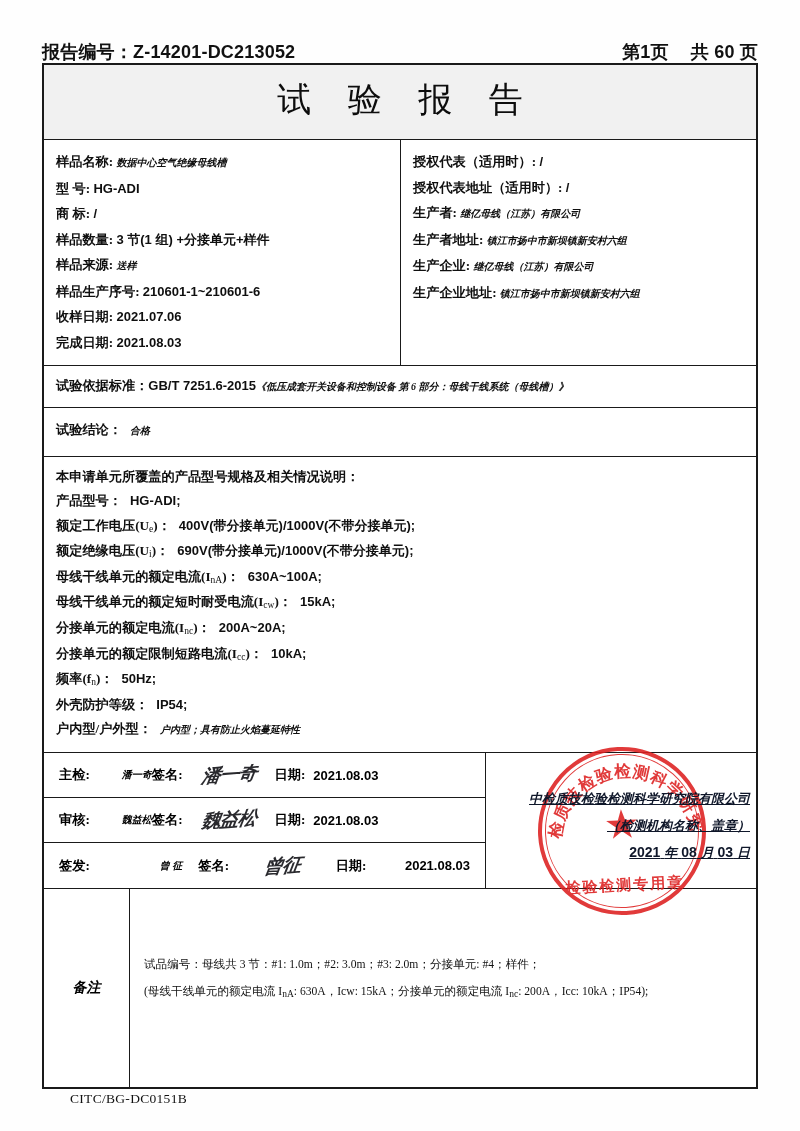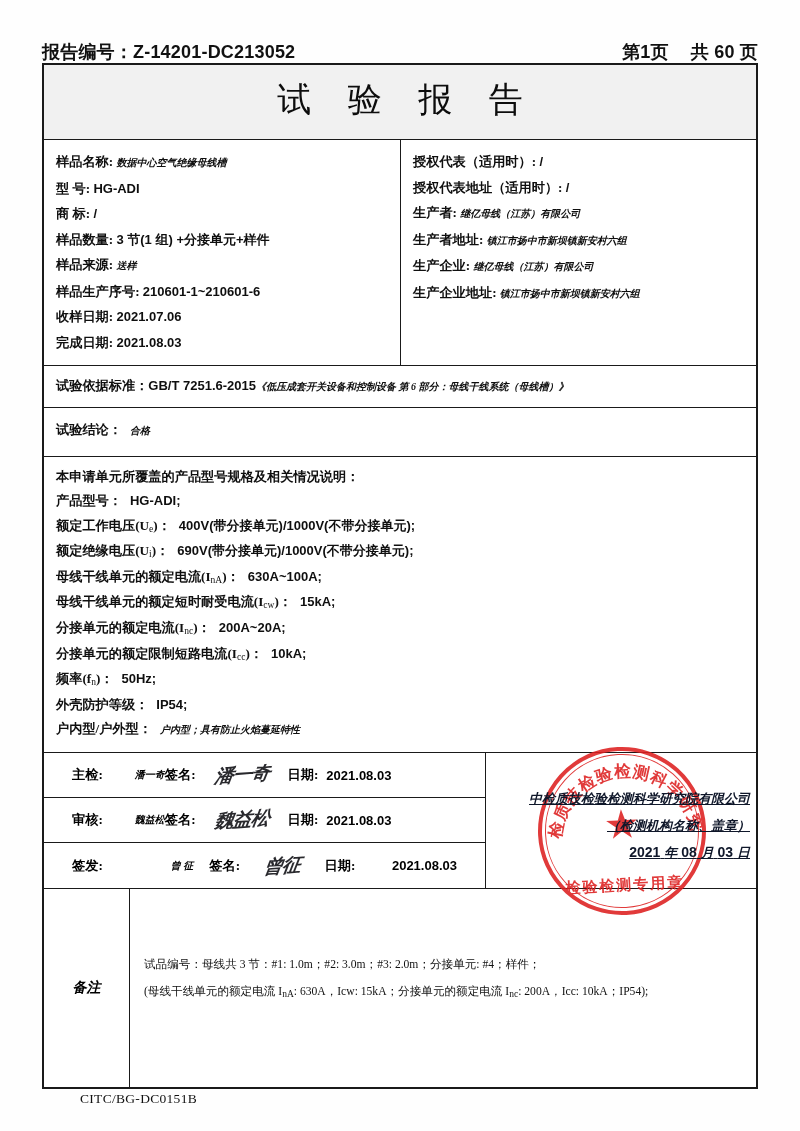--- a/index.html
+++ b/index.html
@@ -102,21 +102,21 @@
   }
   sub { font-size: 9.5px; vertical-align: baseline; position: relative; bottom: -2px; }
 
   
   .sig-wrap { display: flex; border-bottom: 1.2px solid #1a1a1a; }
   .sig-left { width: 442px; border-right: 1.2px solid #1a1a1a; }
   .sig-right { width: 272px; position: relative; padding: 10px 6px; }
   .sig-row {
     display: flex; align-items: center;
     height: 45px;
-    padding: 0 28px;
+    padding: 0 15px;
     border-bottom: 1.2px solid #1a1a1a;
     font-size: 13.2px;
     white-space: nowrap;
   }
   .sig-row:last-child { border-bottom: none; gap: 16px; }
   .sig-name { display: inline-block; min-width: 54px; }
   .sig-scrawl {
     display: inline-block;
     width: 92px;
     font-family: "DejaVu Serif", serif;
@@ -210,21 +210,21 @@
   .remark-body { flex: 1; padding: 62px 14px 0; }
   .remark-body .line2 {
     font-size: 11.6px;
     line-height: 27px;
     color: #111;
     white-space: nowrap;
   }
 
   .footer {
     position: absolute;
-    left: 80px; bottom: 24px;
+    left: 70px; bottom: 24px;
     font-size: 13.5px;
     font-family: "Liberation Serif", "DejaVu Serif", serif;
     color: #111;
     letter-spacing: .3px;
   }
 </style>
 </head>
 <body>
 
 <div class="page">

